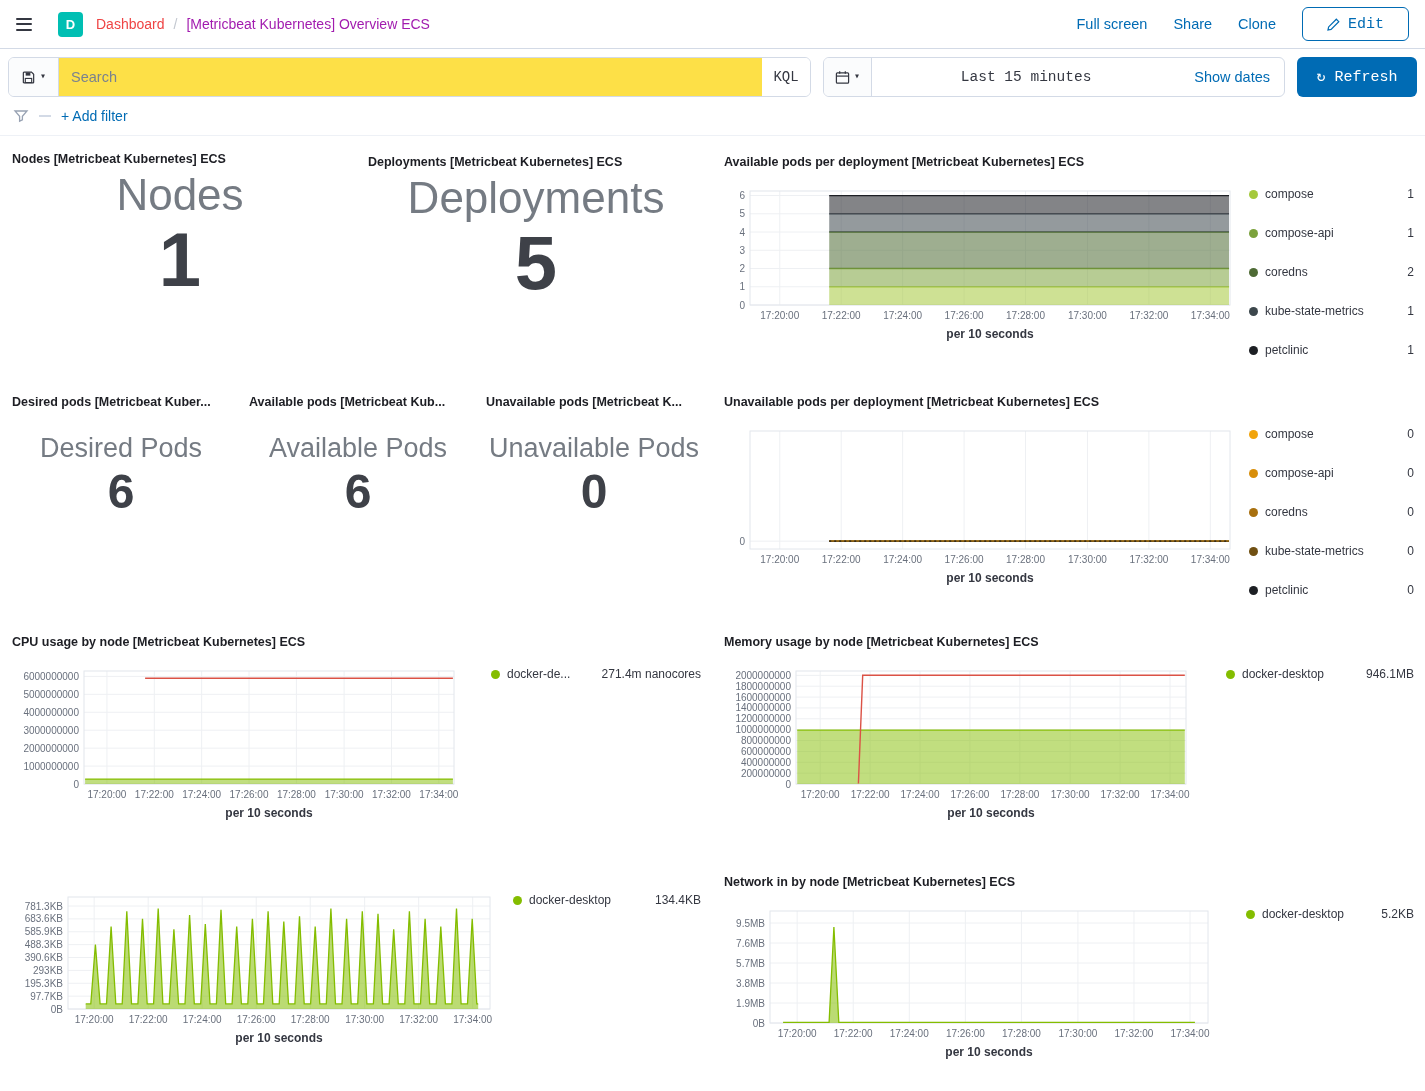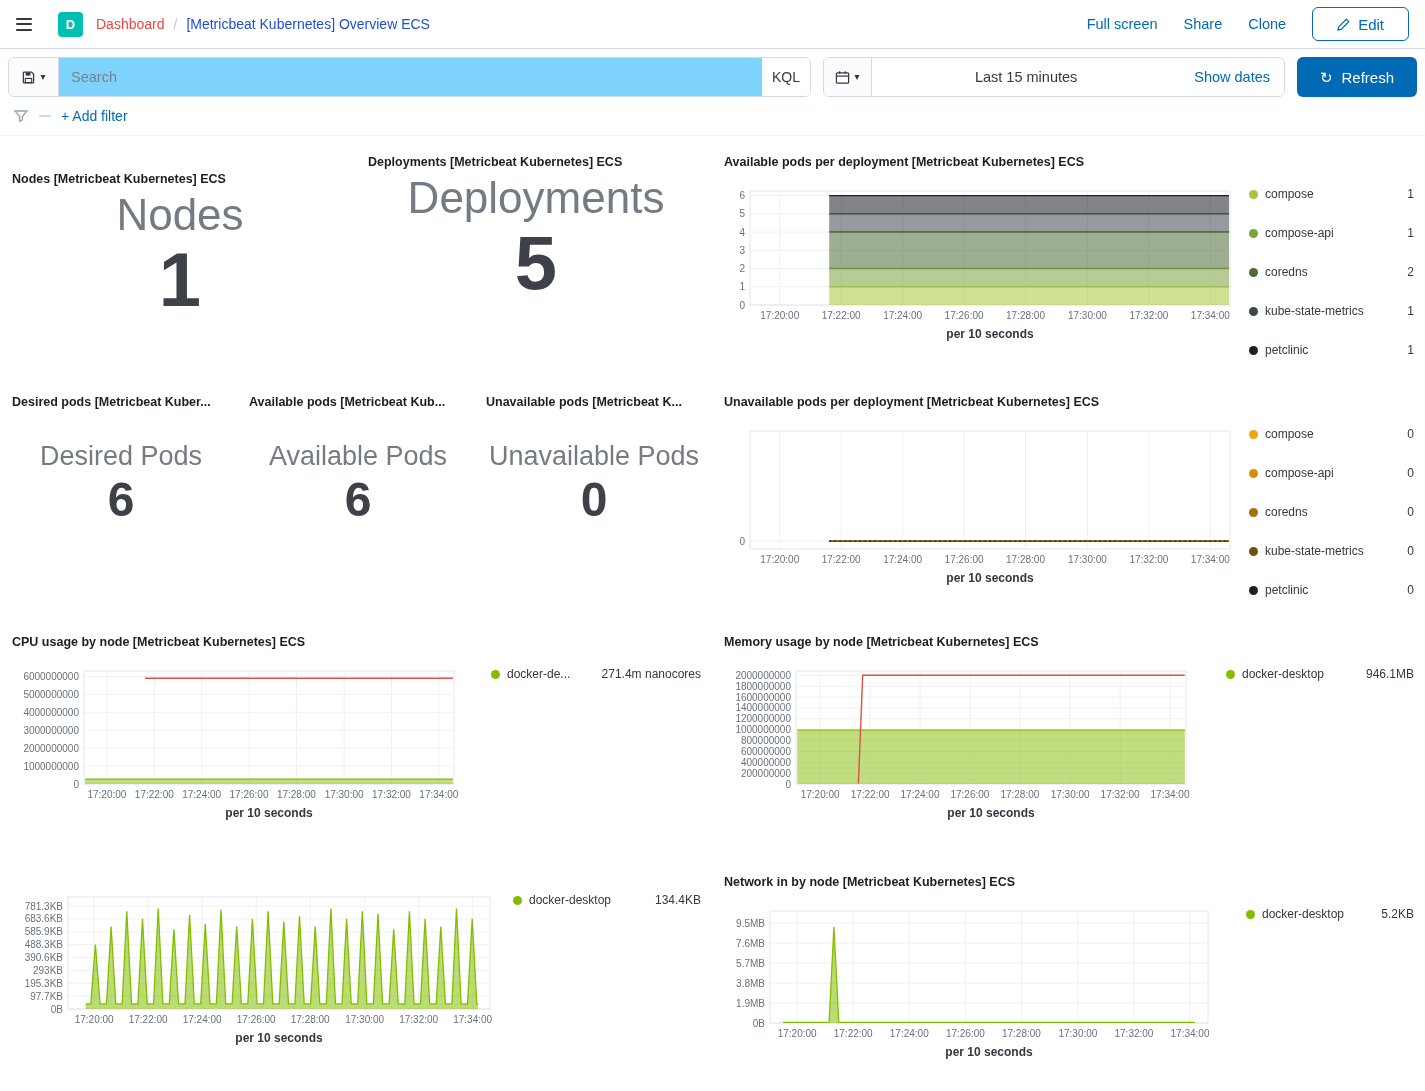--- a/index.html
+++ b/index.html
@@ -1,40 +1,40 @@
 <!DOCTYPE html>
 <html><head>
 <meta charset="utf-8">
 <style>
   *{margin:0;padding:0;box-sizing:border-box}
   html,body{background:#fff}
   body{width:1425px;height:1091px;overflow:hidden;color:#343741;
        font-family:"Liberation Sans","DejaVu Sans",sans-serif}
   a{text-decoration:none;cursor:pointer}
-  button{font-family:Liberation Sans, sans-serif;cursor:pointer}
+  button{font-family:Liberation Mono, monospace;cursor:pointer}
 
   
   .top-bar{height:49px;display:flex;align-items:center;border-bottom:1px solid #D3DAE6;background:#fff;padding-right:16px}
   .hamburger{width:48px;height:48px;background:none;border:none;display:flex;flex-direction:column;justify-content:center;align-items:center;gap:3.5px}
   .hamburger span{display:block;width:16px;height:2px;background:#343741;border-radius:1px}
   .space-logo{width:25px;height:25px;border-radius:4px;color:#fff;font-size:13px;font-weight:bold;display:flex;align-items:center;justify-content:center;margin:0 13px 0 10px;cursor:pointer}
   .breadcrumb{display:flex;align-items:center;gap:9px;font-size:14px}
   .crumb-root{color:#ef4444}
   .crumb-sep{color:#C2C7CF}
-  .crumb-cur{color:#1d4ed8}
+  .crumb-cur{color:#a21caf}
   .header-actions{margin-left:auto;display:flex;align-items:center;gap:26px}
   .header-actions .hdr-link{color:#006BB4;font-size:14.5px}
   .edit-btn{display:flex;align-items:center;gap:8px;background:#fff;border:1px solid #006BB4;border-radius:6px;height:34px;padding:0 24px;color:#006BB4;font-size:15px;font-weight:500}
 
   
   .query-bar{display:flex;align-items:center;gap:12px;padding:8px;background:#fff}
   .search-group{flex:1;max-width:810px;height:40px;border:1px solid #D3DAE6;border-radius:6px;display:flex;align-items:stretch;overflow:hidden;background:#fff}
   .saved-query-btn{width:50px;background:#fbfcfd;border:none;border-right:1px solid #D3DAE6;display:flex;align-items:center;justify-content:center;gap:4px}
   .caret{font-size:10px;color:#343741;line-height:1}
-  .search-input{flex:1;border:none;outline:none;padding:0 12px;font-size:14.5px;color:#343741;font-family:inherit;background:#7dd3fc}
+  .search-input{flex:1;border:none;outline:none;padding:0 12px;font-size:14.5px;color:#343741;font-family:inherit;background:#fde047}
   .search-input::placeholder{color:#7a828e}
   .kql-btn{width:48px;background:#fff;border:none;font-size:14px;color:#343741}
   .date-group{width:462px;height:40px;border:1px solid #D3DAE6;border-radius:6px;display:flex;align-items:center;background:#fff;flex:none}
   .cal-btn{width:48px;height:100%;background:#fbfcfd;border:none;border-right:1px solid #D3DAE6;display:flex;align-items:center;justify-content:center;gap:4px;border-radius:5px 0 0 5px}
   .time-range{flex:1;background:none;border:none;text-align:center;padding:0 12px;font-size:14.5px;color:#343741}
   .show-dates{padding:0 14px;font-size:14.5px;color:#006BB4;flex:none}
   .refresh-btn{height:40px;min-width:120px;border:none;border-radius:6px;background:#006BB4;color:#fff;font-size:15px;font-weight:500;display:flex;align-items:center;justify-content:center;gap:9px;flex:none}
   .refresh-ic{font-size:15px;line-height:1}
 
   
@@ -45,21 +45,21 @@
   
   .dashboard{position:relative;height:955px;background:#fff}
   .panel{position:absolute;padding:7px 8px;background:#fff}
   .panel-title{font-size:12.5px;font-weight:700;color:#1D1E24;white-space:nowrap;overflow:hidden}
 
   .metric-body{text-align:center}
   .metric-label{color:#757B83;font-weight:400}
   .metric-value{color:#3E4148;font-weight:700;line-height:1}
   .metric.big .metric-label{font-size:44px;margin-top:4px}
   .metric.big .metric-value{font-size:76px;margin-top:2px}
-  .metric.small .metric-label{font-size:27px;margin-top:32px}
+  .metric.small .metric-label{font-size:27px;margin-top:24px}
   .metric.small .metric-value{font-size:48px;margin-top:4px}
 
   .chart-row{display:flex;align-items:flex-start;margin-top:8px}
   .chart-host svg{display:block}
   text.tick{font-size:10px;fill:#69707d}
   text.xlabel{font-size:12px;font-weight:bold;fill:#343741}
   .legend{margin-left:auto;padding-top:10px;display:flex;flex-direction:column;gap:25px}
   .legend-item{display:flex;align-items:center;gap:7px;font-size:12px;color:#343741}
   .legend-item .dot{width:9px;height:9px;border-radius:50%;flex:none}
   .legend-item .lval{margin-left:auto;padding-left:10px}
@@ -129,21 +129,21 @@
     <svg width="16" height="16" viewBox="0 0 16 16">
         <path d="M2 3h12l-4.6 5.2v3.6l-2.8 1.4V8.2L2 3z" fill="none" stroke="#98A2B3" stroke-width="1.3"></path>
       </svg>
   </span>
   <span class="filter-dash"></span>
   <a class="add-filter">+ Add filter</a>
 </div>
 
 <main class="dashboard">
 
-  <section class="panel metric big" style="left:4px;top:29px;width:352px;height:234px">
+  <section class="panel metric big" style="left:4px;top:9px;width:352px;height:234px">
     <h3 class="panel-title">Nodes [Metricbeat Kubernetes] ECS</h3>
     <div class="metric-body">
       <div class="metric-label">Nodes</div>
       <div class="metric-value">1</div>
     </div>
   </section>
 
   <section class="panel metric big" style="left:360px;top:12px;width:352px;height:234px">
     <h3 class="panel-title">Deployments [Metricbeat Kubernetes] ECS</h3>
     <div class="metric-body">

